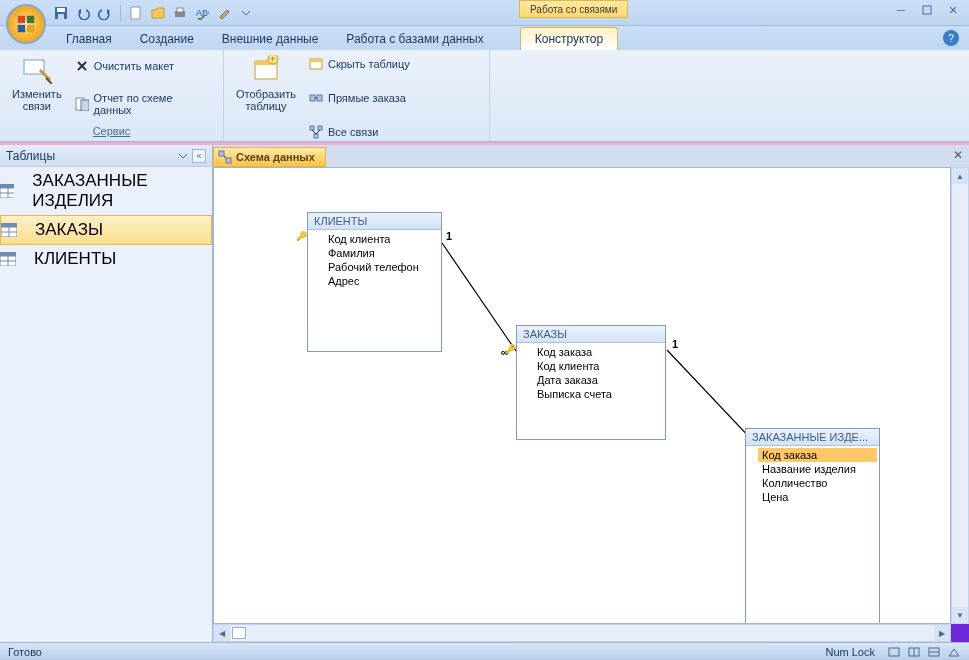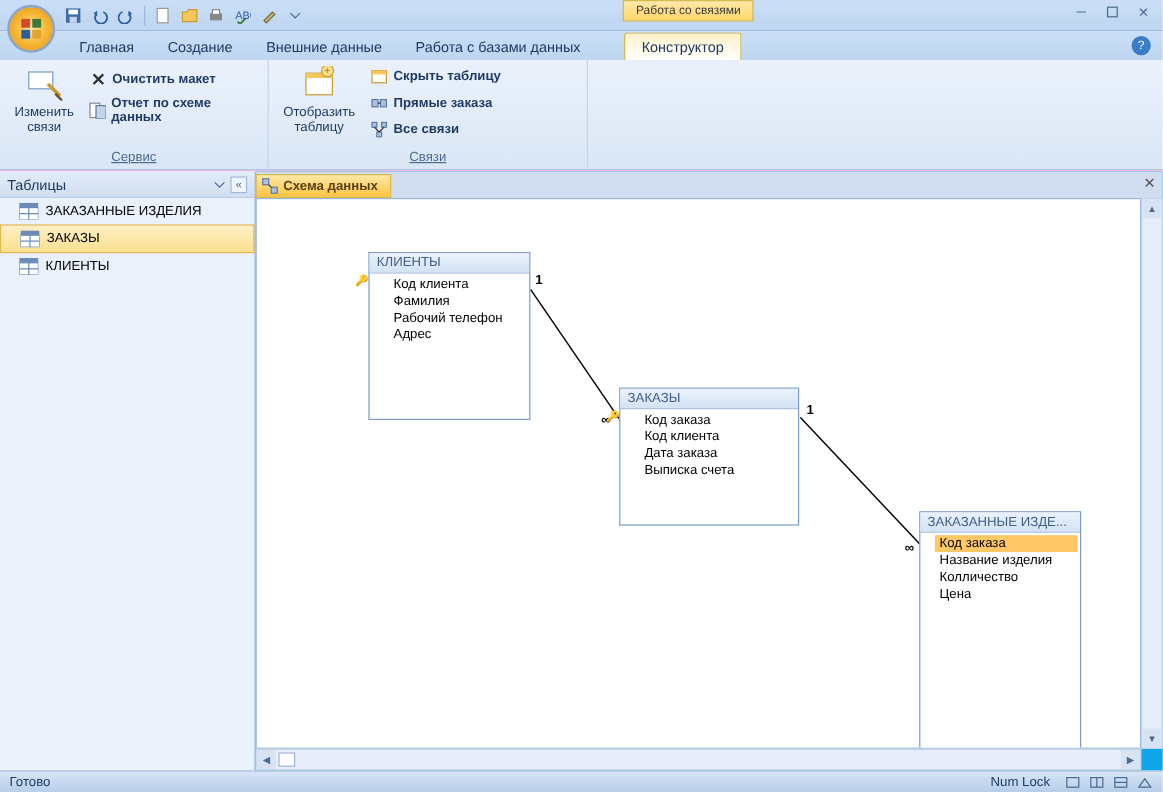--- a/index.html
+++ b/index.html
@@ -26,36 +26,36 @@
 
 
 .ribbon { height: 92px; background: linear-gradient(#eaf1fb, #dbe7f6); border-bottom: 1px solid #9bb7d9; display: flex; }
 .ribbon-group { border-right: 1px solid #c2d4eb; padding: 2px 6px; display: flex; flex-direction: column; }
 .ribbon-group-content { flex: 1; display: flex; align-items: flex-start; gap: 2px; }
 .ribbon-group-title { text-align: center; font-size: 11px; color: #4a6a90; padding: 2px 0; text-decoration: underline; }
 .ribbon-btn-large { display: flex; flex-direction: column; align-items: center; padding: 2px 6px; cursor: pointer; font-size: 11px; color: #1f3b63; text-align: center; }
 .ribbon-btn-large .icon { width: 32px; height: 32px; margin-bottom: 2px; display: flex; align-items:center; justify-content:center; }
 .ribbon-btn-small { display: flex; align-items: center; gap: 4px; padding: 2px 4px; cursor: pointer; font-size: 11px; color: #1f3b63; }
 .ribbon-btn-small .icon { width: 16px; height: 16px; display: flex; align-items:center; justify-content:center; }
-.ribbon-col { display: flex; flex-direction: column; gap: 2px; font-weight: bold; }
-
-
-.main-body { position: absolute; top: 142px; left: 0; right: 0; bottom: 18px; display: flex; border-top: 1px solid #f9a8d4; justify-content: center; }
+.ribbon-col { display: flex; flex-direction: column; gap: 14px; }
+
+
+.main-body { position: absolute; top: 142px; left: 0; right: 0; bottom: 18px; display: flex; border-top: 3px solid #f9a8d4; justify-content: center; }
 
 
 .nav-pane { width: 213px; background: #eaf1fb; border-right: 1px solid #9bb7d9; display: flex; flex-direction: column; }
 .nav-header { height: 22px; background: linear-gradient(#e3edfa, #d0ddef); border-bottom: 1px solid #b8ceea; display: flex; align-items: center; padding: 0 6px; font-size: 12px; color: #1f3b63; justify-content: space-between; }
 .nav-header-right { display: flex; align-items: center; gap: 4px; }
 .nav-collapse { width: 14px; height: 14px; border: 1px solid #9bb7d9; background: #eef4fb; display: flex; align-items: center; justify-content: center; cursor: pointer; font-size: 9px; color: #4a6a90; }
-.nav-item { display: flex; align-items: center; gap: 6px; padding: 4px 16px; font-size: 11px; cursor: pointer; }
+.nav-item { display: flex; align-items: center; gap: 18px; padding: 4px 0; font-size: 17px; cursor: pointer; }
 .nav-item.selected { background: linear-gradient(#fdf0c7, #fbdf8e); border: 1px solid #e5b84e; }
 .nav-item .tbl-icon { width: 16px; height: 14px; }
 
 
-.canvas-area { flex: 1; background: #0ea5e9; position: relative; overflow: hidden; }
+.canvas-area { flex: 1; background: #6d28d9; position: relative; overflow: hidden; }
 .tab-strip { height: 22px; background: #d0ddef; display: flex; align-items: flex-end; }
 .doc-tab { background: linear-gradient(#ffe9a6, #ffc340); border: 1px solid #d9b947; height: 20px; display: flex; align-items: center; padding: 0 10px 0 4px; font-size: 11px; font-weight: bold; color: #54431b; gap: 4px; }
 .tab-close { position: absolute; right: 4px; top: 3px; width: 14px; height: 14px; font-family: Arial; font-size: 12px; color: #555; cursor: pointer; display:flex; align-items:center; justify-content:center;}
 .canvas-inner { position: absolute; top: 22px; left: 0; right: 18px; bottom: 18px; background: #fff; border: 1px solid #9bb7d9; overflow: hidden; }
 .vscroll { position: absolute; top: 22px; right: 0; bottom: 18px; width: 18px; background: #e7eef9; border: 1px solid #c2d4eb; }
 .vscroll .up, .vscroll .down { height: 16px; background: #d7e3f3; display:flex; align-items:center; justify-content:center; font-size:8px; color:#4a6a90; cursor:pointer;}
 .vscroll .down { position:absolute; bottom:0; left:0; right:0;}
 .hscroll { position: absolute; left: 0; right: 18px; bottom: 0; height: 18px; background: #e7eef9; border: 1px solid #c2d4eb; display:flex; align-items:center; }
 .hscroll .left, .hscroll .right { width:16px; height:100%; background:#d7e3f3; display:flex; align-items:center; justify-content:center; font-size:8px; color:#4a6a90; cursor:pointer;}
 .hscroll .right { margin-left:auto;}
@@ -338,21 +338,21 @@
         <div class="tb-header">ЗАКАЗЫ</div>
         <div class="tb-body" style="position:relative">
           <span class="key-icon" style="left:-12px; top:1px">🔑</span>
           <div class="tb-field">Код заказа</div>
           <div class="tb-field">Код клиента</div>
           <div class="tb-field">Дата заказа</div>
           <div class="tb-field">Выписка счета</div>
         </div>
       </div>
 
-      <div class="table-box" style="left:552px; top:260px; width:135px; height:199px">
+      <div class="table-box" style="left:531px; top:260px; width:135px; height:199px">
         <div class="tb-header">ЗАКАЗАННЫЕ ИЗДЕ...</div>
         <div class="tb-body" style="position:relative; padding-left:12px">
           <div class="tb-field selected">Код заказа</div>
           <div class="tb-field">Название изделия</div>
           <div class="tb-field">Колличество</div>
           <div class="tb-field">Цена</div>
         </div>
       </div>
     </div>
     <div class="vscroll">

